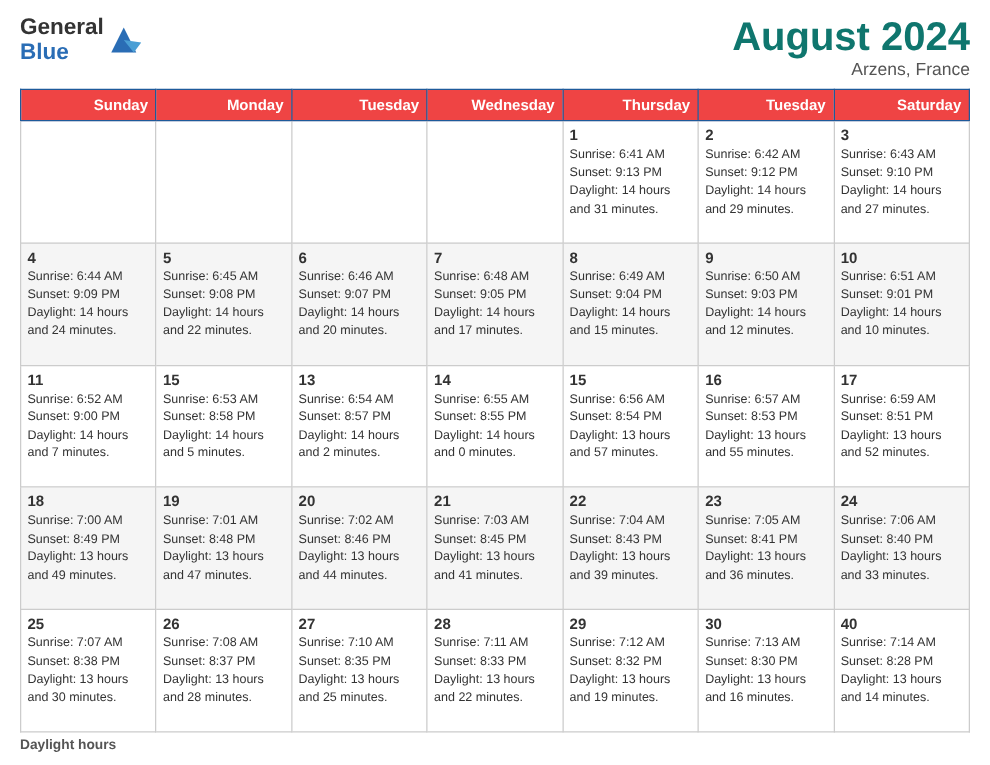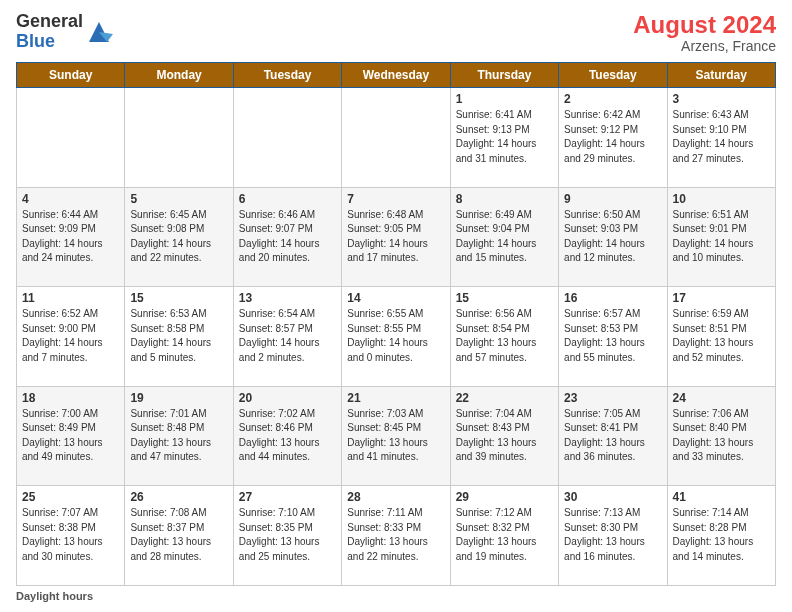--- a/index.html
+++ b/index.html
@@ -36,43 +36,43 @@
     .logo-text .blue { color: #2a6db5; }
     .logo-icon {
       width: 28px;
       height: 28px;
       margin-left: 2px;
     }
     .title-block {
       text-align: right;
     }
     .month-year {
-      font-size: 24px;
-      font-weight: bold;
-      color: #ef4444;
+      font-size: 32px;
+      font-weight: bold;
+      color: #0f766e;
       line-height: 1.1;
     }
     .location {
       font-size: 14px;
       color: #555;
       text-align: right;
     }
     .calendar {
       flex: 1;
       border: 1px solid #ccc;
       border-collapse: collapse;
       width: 100%;
       table-layout: fixed;
     }
     .calendar th {
-      background-color: #a16207;
+      background-color: #ef4444;
       color: #fff;
       font-size: 12px;
       font-weight: bold;
-      text-align: center;
+      text-align: right;
       padding: 5px 6px;
       border: 1px solid #1e5a9a;
     }
     .calendar td {
       border: 1px solid #ccc;
       vertical-align: top;
       padding: 4px 5px;
       font-size: 9.5px;
       color: #333;
       background: #fff;
@@ -267,21 +267,21 @@
           </td>
           <td>
             <span class="day-num">29</span>
             <div class="day-info">Sunrise: 7:12 AM<br>Sunset: 8:32 PM<br>Daylight: 13 hours<br>and 19 minutes.</div>
           </td>
           <td>
             <span class="day-num">30</span>
             <div class="day-info">Sunrise: 7:13 AM<br>Sunset: 8:30 PM<br>Daylight: 13 hours<br>and 16 minutes.</div>
           </td>
           <td>
-            <span class="day-num">41</span>
+            <span class="day-num">40</span>
             <div class="day-info">Sunrise: 7:14 AM<br>Sunset: 8:28 PM<br>Daylight: 13 hours<br>and 14 minutes.</div>
           </td>
         </tr>
       </tbody>
   </table>
 
   <div class="footer">
     <span>Daylight hours</span>
   </div>
 </div>

